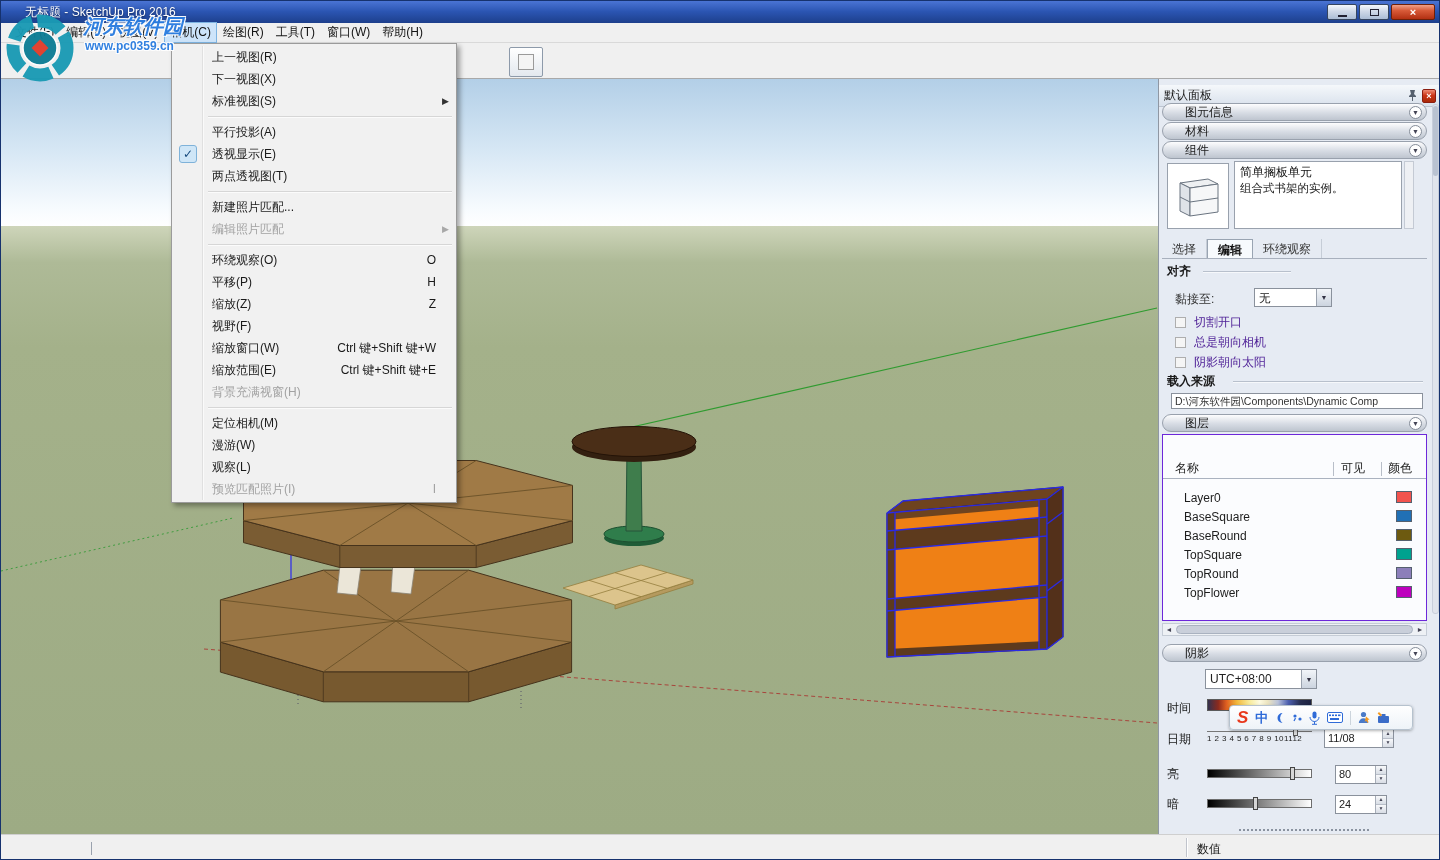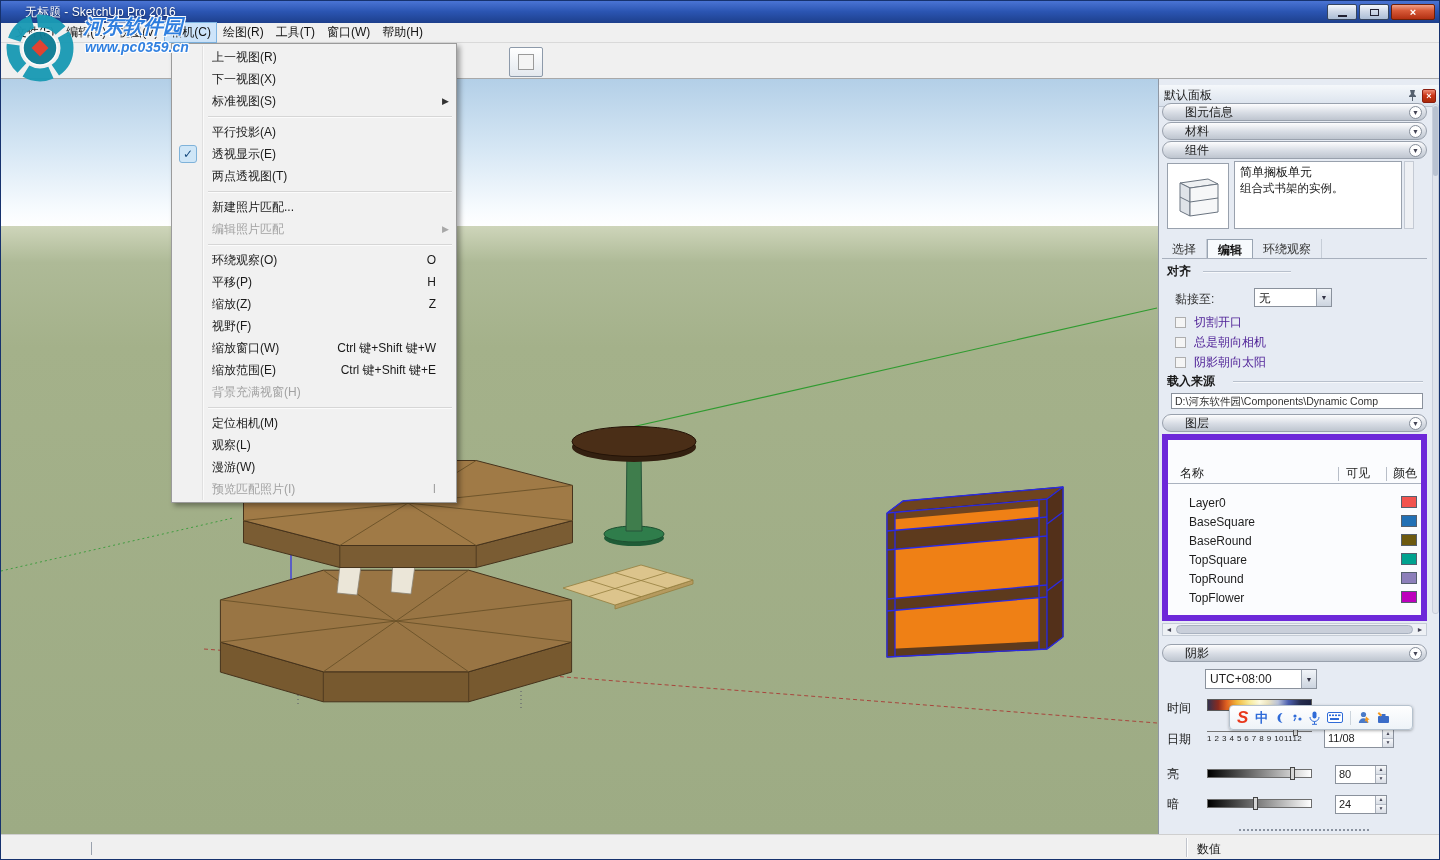--- a/index.html
+++ b/index.html
@@ -89,21 +89,21 @@
   .glue-sel{left:95px;top:209px;width:78px;height:19px}
   .tz-sel{left:46px;top:590px;width:112px;height:20px;font-size:12px}
 
   .opts{position:absolute;left:16px;top:233px}
   .chk{display:flex;align-items:center;gap:8px;height:20px;color:#4c1d95;cursor:default;white-space:nowrap}
   .chk .box{width:11px;height:11px;background:#f5f5f5;border:1px solid #aeaeae}
 
   .path-field{position:absolute;left:12px;top:314px;width:252px;height:16px;background:#fff;border:1px solid #8a919c;
     font-size:10.5px;color:#333;padding:1px 3px;white-space:nowrap;overflow:hidden}
 
-  .layers-body{position:absolute;left:3px;top:355px;width:265px;height:187px;background:#fbfcfe;border:6px solid #6d28d9}
+  .layers-body{position:absolute;left:3px;top:355px;width:265px;height:187px;background:#fbfcfe;border:1px solid #6d28d9}
   .lay-col{position:absolute;top:25px;color:#222}
   .lay-col.c0{left:12px}.lay-col.c1{left:178px}.lay-col.c2{left:225px}
   .lay-div{position:absolute;top:27px;width:1px;height:14px;background:#b8bec8}
   .lay-div.d1{left:170px}.lay-div.d2{left:218px}
   .lay-rule{position:absolute;left:0;top:43px;width:100%;height:1px;background:#aab2bf}
   .layers-rows{position:absolute;left:0;top:53px;width:100%}
   .layer-row{position:relative;height:19px;display:flex;align-items:center;padding-left:21px;color:#1d1d1d;cursor:pointer}
   .lswatch{position:absolute;left:233px;top:3px;width:16px;height:12px;border:1px solid #55606e}
 
   .lay-hscroll{position:absolute;left:3px;top:544px;width:265px;height:13px;background:#eef1f5;border:1px solid #c5ccd6;display:flex;align-items:center}
@@ -139,21 +139,21 @@
   .sb-tick{position:absolute;left:90px;top:7px;width:1px;height:13px;background:#9aa2ae}
   .sb-sep{position:absolute;left:1185px;top:3px;width:1px;height:19px;background:#c0c4cc;box-shadow:1px 0 0 #fff}
   .sb-label{position:absolute;left:1196px;top:6px;color:#1a1a1a}
   .sb-input{position:absolute;left:1240px;top:4px;width:192px;height:18px}
 
   
   .watermark{position:absolute;left:0;top:0;width:230px;height:84px;z-index:1000;pointer-events:none;opacity:.96}
   .wm-badge{position:absolute;left:2px;top:10px}
   .wm-site{position:absolute;left:82px;top:12px;font-size:20px;font-weight:bold;font-style:italic;color:#2b7de0;
     text-shadow:1px 1px 0 #fff,-1px -1px 0 #fff,1px -1px 0 #fff,-1px 1px 0 #fff;white-space:nowrap}
-  .wm-url{position:absolute;left:84px;top:38px;font-size:14px;font-weight:bold;font-style:italic;color:#2b7de0;
+  .wm-url{position:absolute;left:84px;top:38px;font-size:12px;font-weight:bold;color:#2b7de0;
     text-shadow:1px 1px 0 #fff,-1px -1px 0 #fff,1px -1px 0 #fff,-1px 1px 0 #fff;white-space:nowrap}
 </style>
 </head>
 <body>
 
 <div id="app">
 
   <div class="titlebar">
     <span class="title">无标题 - SketchUp Pro 2016</span>
     <div class="winbtns">
@@ -435,28 +435,28 @@
 
       <div class="menu-row">
 
         <span class="lbl">定位相机(M)</span>
         <span class="sc"></span>
 
       </div>
 
       <div class="menu-row">
 
+        <span class="lbl">漫游(W)</span>
+        <span class="sc"></span>
+
+      </div>
+
+      <div class="menu-row">
+
         <span class="lbl">观察(L)</span>
-        <span class="sc"></span>
-
-      </div>
-
-      <div class="menu-row">
-
-        <span class="lbl">漫游(W)</span>
         <span class="sc"></span>
 
       </div>
 
       <div class="menu-row disabled">
 
         <span class="lbl">预览匹配照片(I)</span>
         <span class="sc">I</span>
 
       </div>

